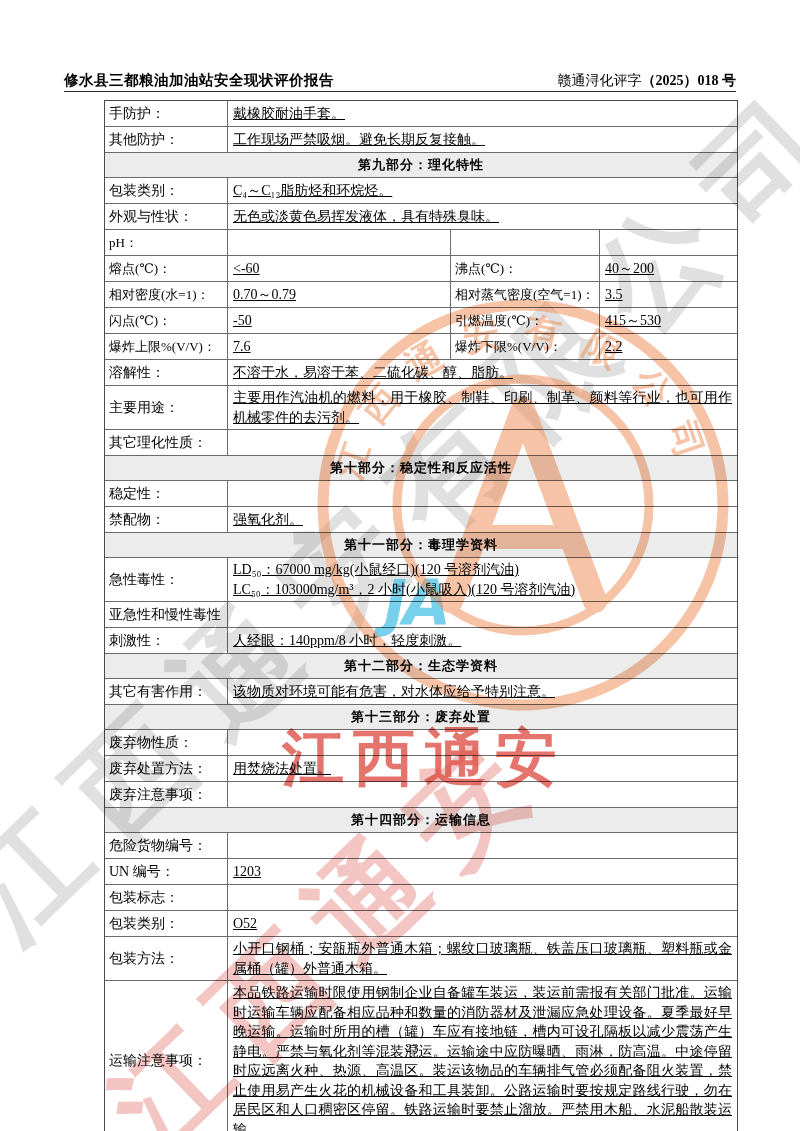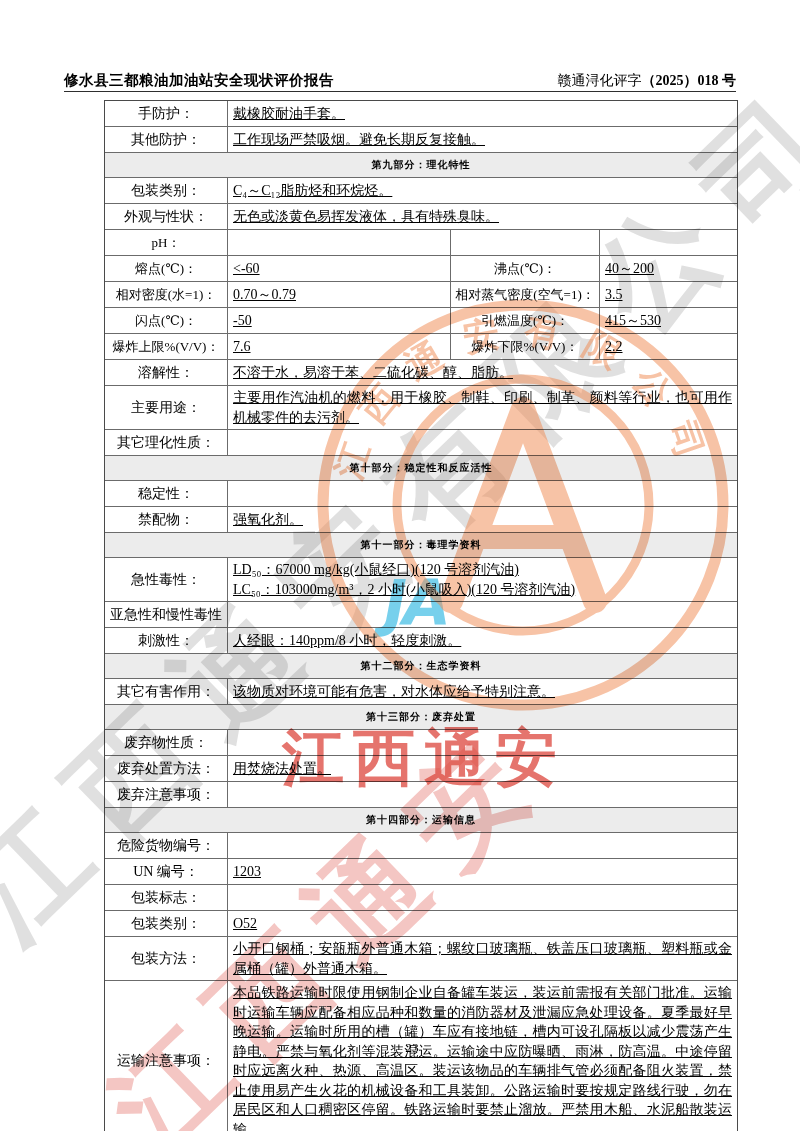--- a/index.html
+++ b/index.html
@@ -37,29 +37,29 @@
     border:1.4px solid var(--border-dark);
     border-bottom-width:1.6px;
     font-size:14px;line-height:19.5px;
   }
   .trow{display:grid;min-height:25px;border-bottom:1px solid var(--border);}
   .trow:last-child{border-bottom:none;}
   .trow.two{grid-template-columns:122px 1fr;}
   .trow.four{grid-template-columns:122px 223px 149px 1fr;}
   .trow.section{grid-template-columns:1fr;background:var(--section-bg);min-height:24px;}
   .cell{padding:2px 4px;display:flex;align-items:center;}
-  .lbl{justify-content:center;text-align:right;white-space:nowrap;}
+  .lbl{justify-content:flex-start;text-align:right;white-space:nowrap;}
   .four .lbl{font-size:13px;}
   .val{border-left:1px solid var(--border);display:block;
        padding:2px 5px;text-align:justify;white-space:pre-line;
        display:flex;align-items:center;text-decoration:underline;}
   .val .inner{width:100%;}
   .lbl2{border-left:1px solid var(--border);}
   .sec-title{justify-content:center;text-align:center;font-weight:bold;
-             font-size:10px;letter-spacing:1px;}
+             font-size:13px;letter-spacing:1px;}
   
   .page-number{
     position:absolute;left:12px;top:1040px;width:100%;
     text-align:center;font-size:13.5px;
   }
   
   .watermark-layer{
     position:absolute;inset:0;pointer-events:none;z-index:5;
     mix-blend-mode:multiply;
   }

